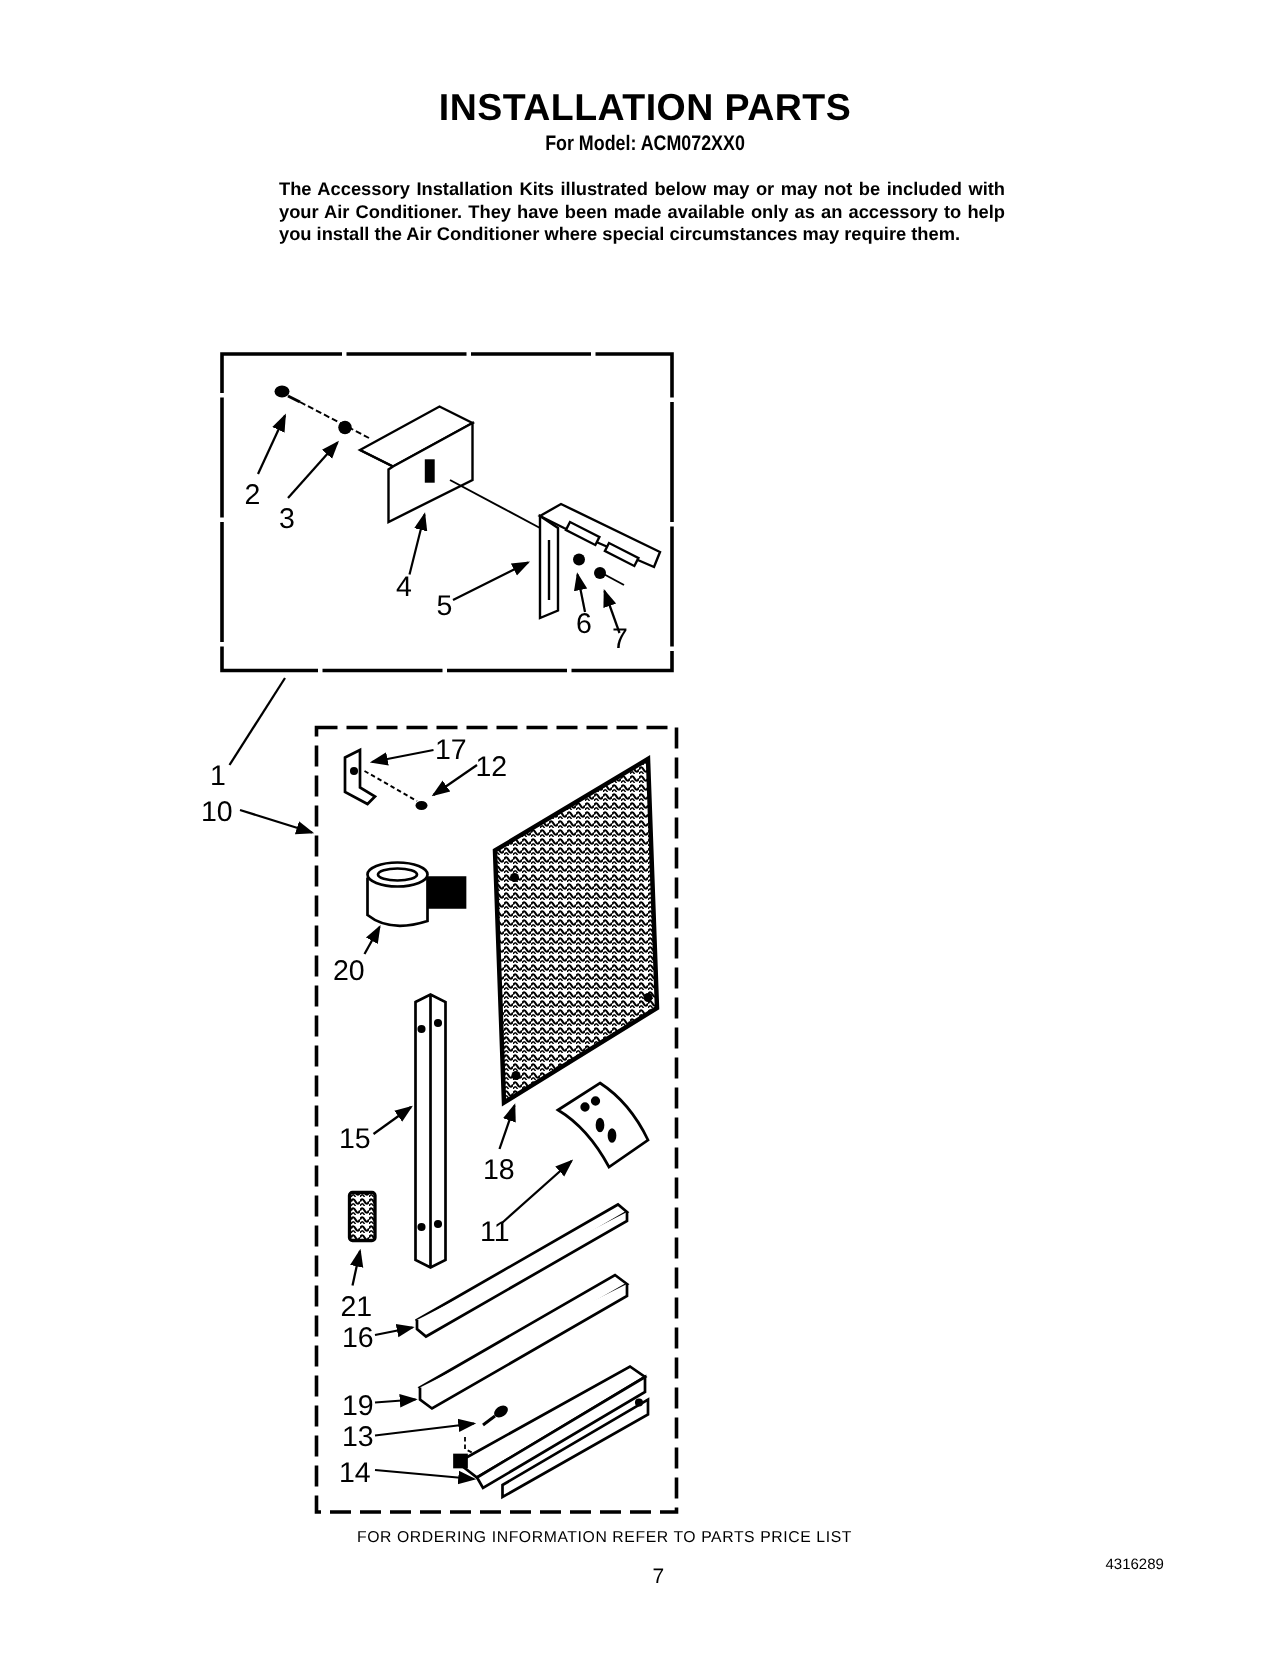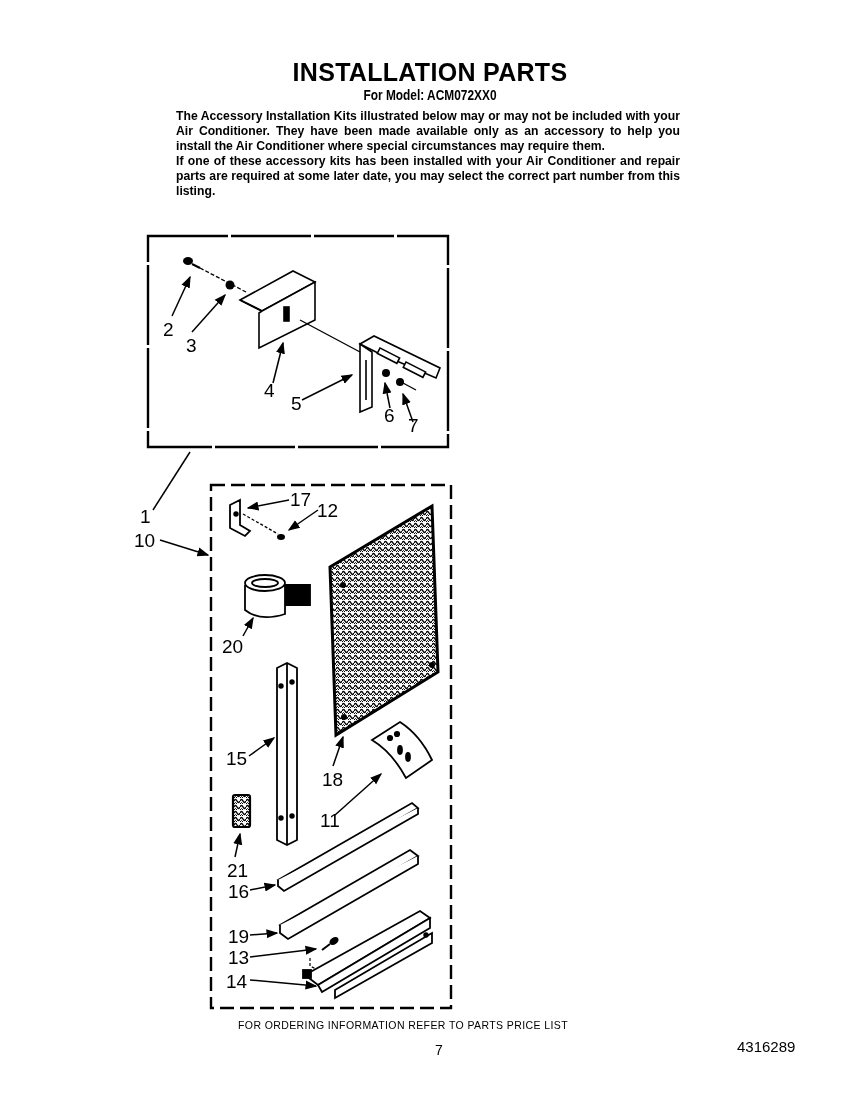--- a/index.html
+++ b/index.html
@@ -1,34 +1,33 @@
 <!DOCTYPE html>
 <html><head>
 <meta charset="utf-8">
 <style>
   html, body { margin:0; padding:0; background:#fff; }
   body { width:848px; height:1104px; position:relative; overflow:hidden; font-family:"Liberation Sans", sans-serif; color:#000; }
   .title { position:absolute; left:0; width:860px; top:58px; text-align:center; font-weight:bold; font-size:25px; letter-spacing:0.3px; }
   .subtitle { position:absolute; left:0; width:860px; top:87px; text-align:center; font-weight:bold; font-size:14px; transform:scaleX(0.85); }
   .intro { position:absolute; left:176px; top:109px; width:504px; font-size:12.2px; line-height:15px; font-weight:bold; text-align:justify; }
-  .intro p { margin:0; }
+  .intro p { margin:10px; }
   svg.diagram { position:absolute; left:0; top:0; }
   .footer { position:absolute; left:238px; top:1019px; font-size:10.5px; font-weight:normal; letter-spacing:0.4px; }
   .pagenum { position:absolute; left:435px; top:1042px; font-size:14px; }
-  .docnum { position:absolute; left:737px; top:1038px; font-size:15px; }
+  .docnum { position:absolute; left:737px; top:1038px; font-size:10px; }
   .lbl { font-family:"Liberation Sans", sans-serif; font-size:19px; fill:#000; }
 </style>
 </head>
 <body>
 
 <div class="title">INSTALLATION PARTS</div>
 <div class="subtitle">For Model: ACM072XX0</div>
 <div class="intro">
   <p>The Accessory Installation Kits illustrated below may or may not be included with your Air Conditioner. They have been made available only as an accessory to help you install the Air Conditioner where special circumstances may require them.</p>
-  <p>If one of these accessory kits has been installed with your Air Conditioner and repair parts are required at some later date, you may select the correct part number from this listing.</p>
 </div>
 
 <svg class="diagram" width="848" height="1104" viewBox="0 0 848 1104">
   <defs>
     <pattern id="mesh" width="6" height="6" patternUnits="userSpaceOnUse">
       <rect width="6" height="6" fill="#fff"></rect>
       <path d="M0 3 Q1.5 0 3 3 T6 3" stroke="#000" stroke-width="1.4" fill="none"></path>
       <path d="M0 6 Q1.5 3 3 6" stroke="#000" stroke-width="1" fill="none"></path>
     </pattern>
     <marker id="arr" markerWidth="8" markerHeight="8" refX="7" refY="4" orient="auto">

